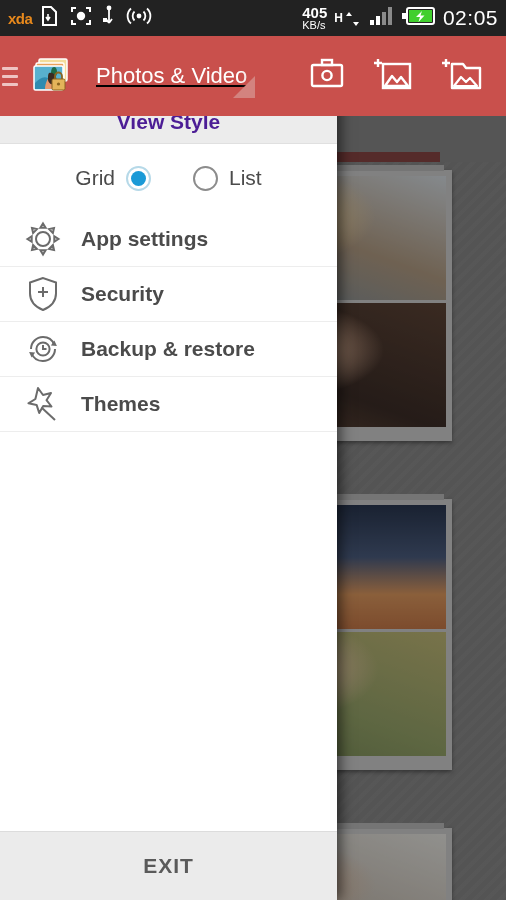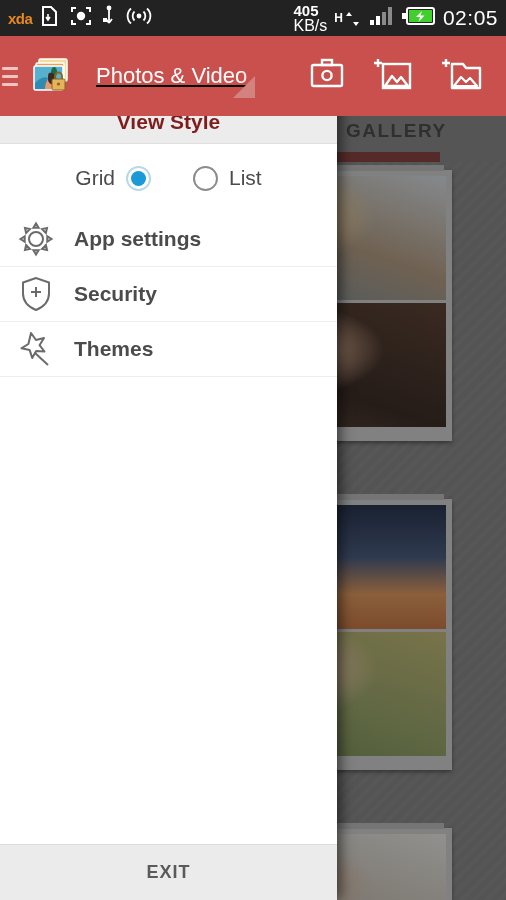--- a/index.html
+++ b/index.html
@@ -28,21 +28,21 @@
   }
   .sb-left{ display:flex; align-items:center; gap:9px; }
   .sb-right{ display:flex; align-items:center; gap:7px; margin-left:auto; }
   .xda{
     color:#e8891c; font-size:15px; font-weight:bold;
     letter-spacing:-0.5px; line-height:1;
   }
   .sb-ico{ display:block; }
   .netspeed{ color:#ffffff; text-align:left; line-height:1.0; }
   .netspeed .n1{ font-size:15px; font-weight:bold; display:block;}
-  .netspeed .n2{ font-size:16px; display:block; }
+  .netspeed .n2{ font-size:11px; display:block; }
   .hnet{ display:flex; align-items:center; gap:1px; }
   .hnet .hletter{ color:#fff; font-size:12px; font-weight:bold; line-height:1; margin-bottom:1px; }
   .clock{ color:#ffffff; font-size:21px; letter-spacing:0.5px; }
 
   
   .actionbar{
     position:absolute; top:36px; left:0;
     width:506px; height:80px;
     background:#c9504c;
     display:flex; align-items:center;
@@ -145,21 +145,21 @@
     display:flex; flex-direction:column;
     box-shadow:4px 0 12px rgba(0,0,0,0.55);
   }
   .drawer-top-line{
     height:3px; background:#9c3a37; width:337px;
     position:absolute; top:-3px; left:0;
   }
   .section-head{
     background:#ececec;
     height:44px; display:flex; align-items:center; justify-content:center;
-    color:#7f1d1d; font-size:21px; font-weight:bold;
+    color:#4c1d95; font-size:21px; font-weight:bold;
     border-bottom:1px solid #e0e0e0;
   }
   .viewstyle-row{
     height:68px; display:flex; align-items:center; justify-content:center;
     gap:0px; background:#ffffff;
   }
   .vs-item{ display:flex; align-items:center; gap:11px; }
   .vs-label{ color:#4b4b4b; font-size:21px; font-weight:normal; }
   .radio{
     width:25px; height:25px; border-radius:50%;
@@ -169,36 +169,36 @@
   }
   .radio.on{ border-color:#b6d9e8; }
   .radio.on:after{
     content:""; width:15px; height:15px; border-radius:50%;
     background:#1a9ad7;
   }
   .gap28{ width:42px; }
   .menu-item{
     height:55px; display:flex; align-items:center;
     border-bottom:1px solid #ededed;
-    padding-left:8px;
+    padding-left:15px;
     background:#fff;
   }
   .mi-icon{
     width:56px; display:flex; align-items:center; justify-content:center;
     flex:none;
   }
   .mi-label{
     color:#4b4b4b; font-size:21px; font-weight:bold;
     margin-left:10px;
   }
   .drawer-filler{ flex:1; background:#ffffff; }
   .exit-btn{
-    height:56px; background:#ebebeb;
+    height:69px; background:#ebebeb;
     display:flex; align-items:center; justify-content:center;
-    color:#5a5a5a; font-size:18px; font-weight:bold; letter-spacing:1px;
+    color:#5a5a5a; font-size:21px; font-weight:bold; letter-spacing:1px;
     border-top:1px solid #dcdcdc;
   }
 </style>
 </head>
 <body>
 
 <div id="app">
 
   <div class="statusbar">
     <div class="sb-left">
@@ -306,21 +306,20 @@
             <path d="M10 31V7h11l3 4h14v20z" fill="none" stroke="#fff" stroke-width="2.4" stroke-linejoin="round"></path>
             <path d="M12 29l7-9 5 5 4-4 7 8z" fill="none" stroke="#fff" stroke-width="2.2" stroke-linejoin="round"></path>
           </svg>
       </span>
     </div>
   </div>
   <div class="ab-tri"></div>
 
   <div class="content">
     <div class="tabbar">
-      <div class="tab-label">GALLERY</div>
       <div class="tab-underline"></div>
     </div>
     <div class="gallery-scroll">
 
       <div class="album">
         <div class="album-card">
           <div class="collage">
             <div class="ph" style="background:
               radial-gradient(circle at 60% 35%, #caa18a 0 12%, rgba(0,0,0,0) 36%),
               linear-gradient(160deg,#2a1c1e 0%,#4d2c2c 40%,#1b1113 100%);"></div>
@@ -410,20 +409,35 @@
     <div class="menu-item">
       <span class="mi-icon">
         <svg width="38" height="38" viewBox="0 0 38 38">
             <path d="M19 3L6 7.5v11c0 8 6 13.6 13 16.5 7-2.9 13-8.5 13-16.5v-11z" fill="none" stroke="#6b6b6b" stroke-width="2"></path>
             <path d="M19 12v10M14 17h10" stroke="#6b6b6b" stroke-width="2"></path>
           </svg>
       </span>
       <span class="mi-label">Security</span>
     </div>
 
+    <div class="menu-item">
+      <span class="mi-icon">
+        <svg width="38" height="38" viewBox="0 0 38 38">
+            <g fill="none" stroke="#6b6b6b" stroke-width="2">
+              <path d="M31 19a12 12 0 01-12 12A12 12 0 017.6 23.5"></path>
+              <path d="M7 19a12 12 0 0112-12 12 12 0 0111.2 7.6"></path>
+              <circle cx="19" cy="19" r="6.6"></circle>
+              <path d="M19 15v4h3.5"></path>
+            </g>
+            <path d="M7.6 27.5l-2.5-5.6 6 .7z" fill="#6b6b6b"></path>
+            <path d="M30.4 10.5l2.5 5.6-6-.7z" fill="#6b6b6b"></path>
+          </svg>
+      </span>
+      <span class="mi-label">Backup &amp; restore</span>
+    </div>
 
     <div class="menu-item">
       <span class="mi-icon">
         <svg width="40" height="40" viewBox="0 0 40 40">
             <g fill="none" stroke="#6b6b6b" stroke-width="2" stroke-linejoin="round">
               <path d="M15 4l5 7 8-2-4.5 7.2 5 6.3-8.3-.6-4 7-2.6-8-8.2-1.6 7-4.3z"></path>
               <path d="M18.5 23.5L32 36"></path>
             </g>
           </svg>
       </span>

